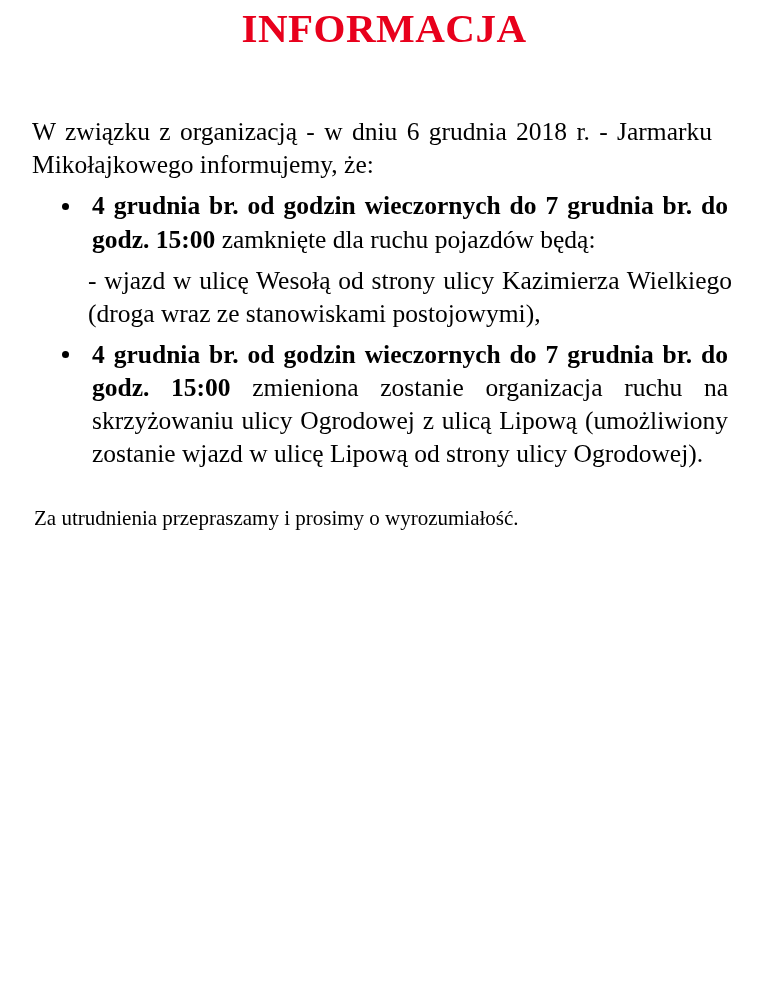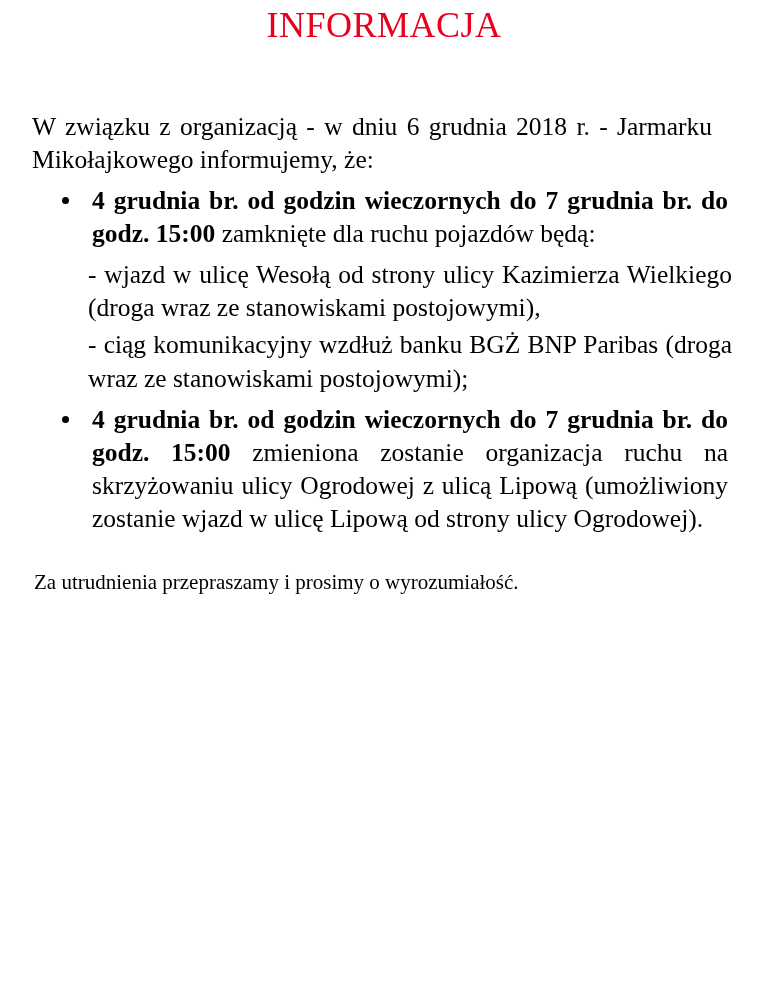--- a/index.html
+++ b/index.html
@@ -18,22 +18,22 @@
     width: 768px;
     height: 995px;
     box-sizing: border-box;
     padding: 0 32px;
     position: relative;
   }
   .doc-title {
     text-align: center;
     color: #e8001c;
     font-family: "Liberation Serif", serif;
-    font-weight: normal;
-    font-size: 36px;
+    font-weight: bold;
+    font-size: 41px;
     letter-spacing: 0.5px;
     margin: 6px 0 0 0;
     line-height: 1.1;
   }
   .intro {
     font-size: 25.5px;
     line-height: 1.30;
     text-align: justify;
     margin: 64px 0 0 0;
     padding: 0 24px 0 0;
@@ -91,21 +91,20 @@
   <h1 class="doc-title">INFORMACJA</h1>
 
   <p class="intro">W związku z organizacją - w dniu 6 grudnia 2018 r. - Jarmarku Mikołajkowego informujemy, że:</p>
 
   <ul class="bullets">
 
     <li>
       <span class="dot"></span>
       <p class="para"><span class="bold">4 grudnia br. od godzin wieczornych do 7 grudnia br. do godz. 15:00</span><span> zamknięte dla ruchu pojazdów będą:</span></p>
       <p class="sub">- wjazd w ulicę Wesołą od strony ulicy Kazimierza Wielkiego (droga wraz ze stanowiskami postojowymi),</p>
-      <p class="sub">- ciąg komunikacyjny wzdłuż banku BGŻ BNP Paribas (droga wraz ze stanowiskami postojowymi);</p>
     </li>
 
     <li>
       <span class="dot"></span>
       <p class="para"><span class="bold">4 grudnia br. od godzin wieczornych do 7 grudnia br. do godz. 15:00</span><span> zmieniona zostanie organizacja ruchu na skrzyżowaniu ulicy Ogrodowej z ulicą Lipową (umożliwiony zostanie wjazd w ulicę Lipową od strony ulicy Ogrodowej).</span></p>
     </li>
 
   </ul>
 
   <p class="closing">Za utrudnienia przepraszamy i prosimy o wyrozumiałość.</p>

